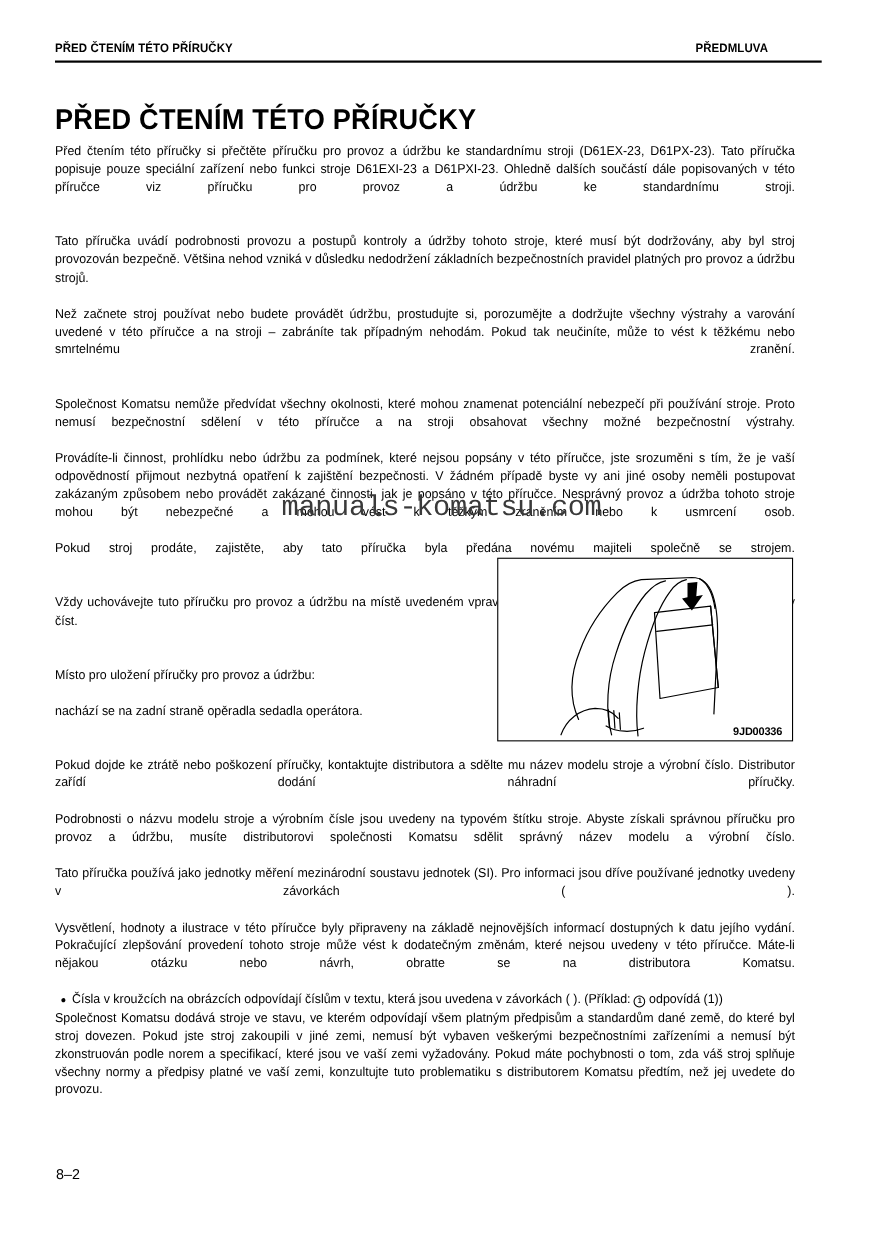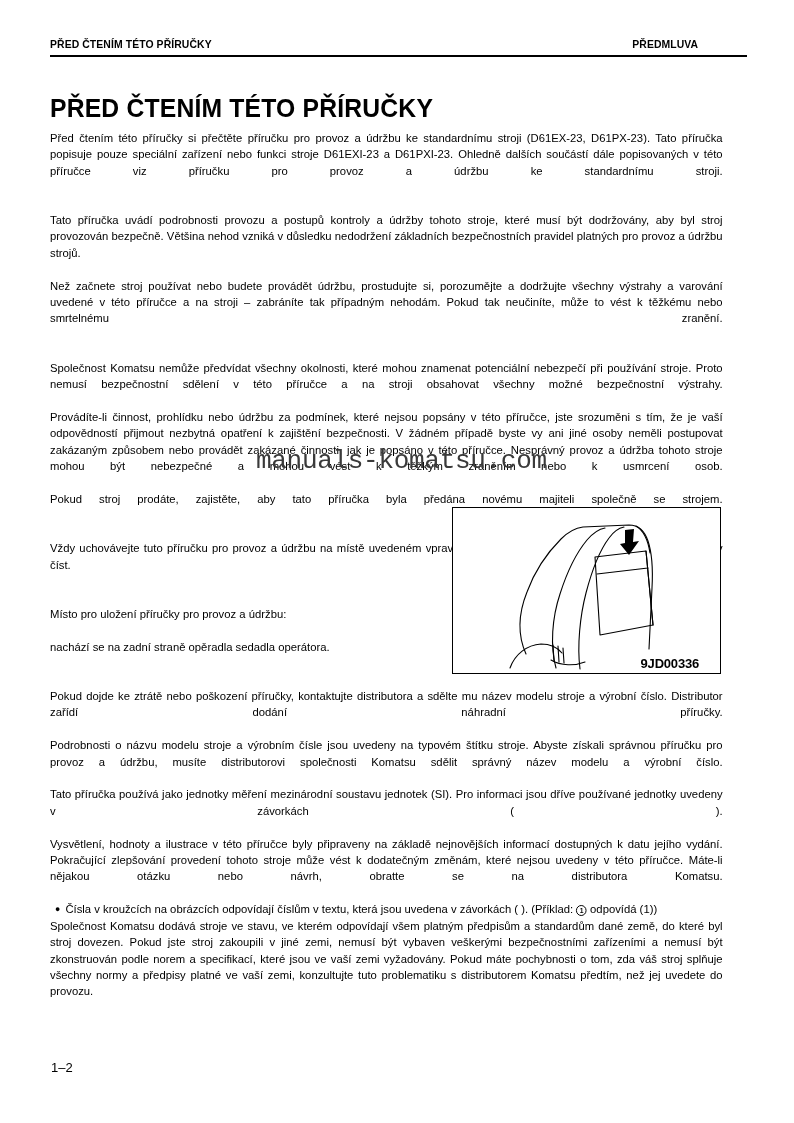--- a/index.html
+++ b/index.html
@@ -122,23 +122,23 @@
     left: 452px;
     top: 507px;
     width: 267px;
     height: 165px;
     border: 1px solid #000;
     background: #fff;
   }
   .figure svg { display: block; }
   .figcode {
     position: absolute;
-    right: 21px;
+    right: 9px;
     bottom: 2px;
-    font-size: 13px;
+    font-size: 10px;
     font-weight: bold;
     letter-spacing: -0.2px;
     font-family: "Liberation Sans", sans-serif;
   }
 
   
   .watermark {
     position: absolute;
     left: 256px;
     top: 446px;
@@ -228,15 +228,15 @@
     <p class="jfull">Podrobnosti o názvu modelu stroje a výrobním čísle jsou uvedeny na typovém štítku stroje. Abyste získali správnou příručku pro provoz a údržbu, musíte distributorovi společnosti Komatsu sdělit správný název modelu a výrobní číslo.</p>
     <p class="jfull">Tato příručka používá jako jednotky měření mezinárodní soustavu jednotek (SI). Pro informaci jsou dříve používané jednotky uvedeny v závorkách ( ).</p>
     <p class="jfull">Vysvětlení, hodnoty a ilustrace v této příručce byly připraveny na základě nejnovějších informací dostupných k datu jejího vydání. Pokračující zlepšování provedení tohoto stroje může vést k dodatečným změnám, které nejsou uvedeny v této příručce. Máte-li nějakou otázku nebo návrh, obratte se na distributora Komatsu.</p>
     <div class="bullet-row">
       <div class="bullet-dot">●</div>
       <div class="bullet-text"><span>Čísla v kroužcích na obrázcích odpovídají číslům v textu, která jsou uvedena v závorkách ( ). (Příklad: </span><span class="circled">1</span><span> odpovídá (1))</span></div>
     </div>
     <p class="jfull">Společnost Komatsu dodává stroje ve stavu, ve kterém odpovídají všem platným předpisům a standardům dané země, do které byl stroj dovezen. Pokud jste stroj zakoupili v jiné zemi, nemusí být vybaven veškerými bezpečnostními zařízeními a nemusí být zkonstruován podle norem a specifikací, které jsou ve vaší zemi vyžadovány. Pokud máte pochybnosti o tom, zda váš stroj splňuje všechny normy a předpisy platné ve vaší zemi, konzultujte tuto problematiku s distributorem Komatsu předtím, než jej uvedete do provozu.</p>
   </div>
 
-  <div class="folio">1–2</div>
+  <div class="folio">8–2</div>
 
 </div>
 
 </body></html>

